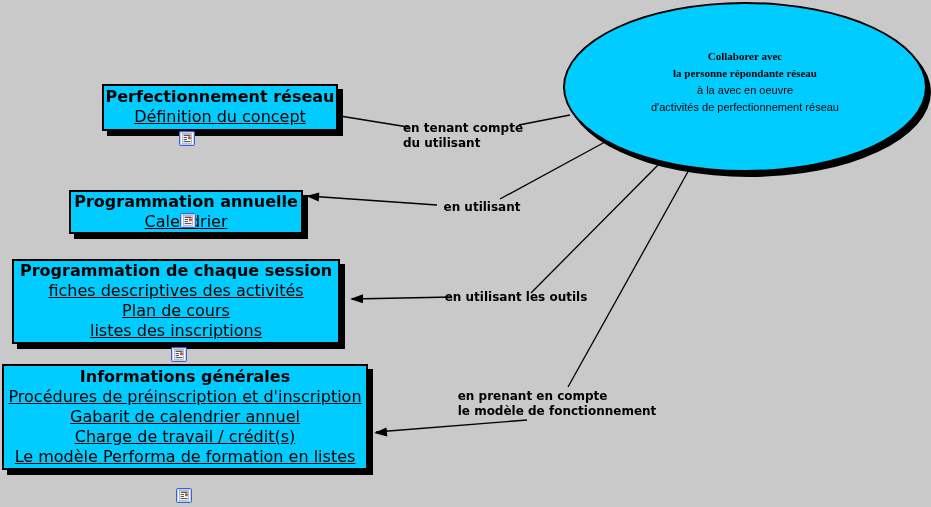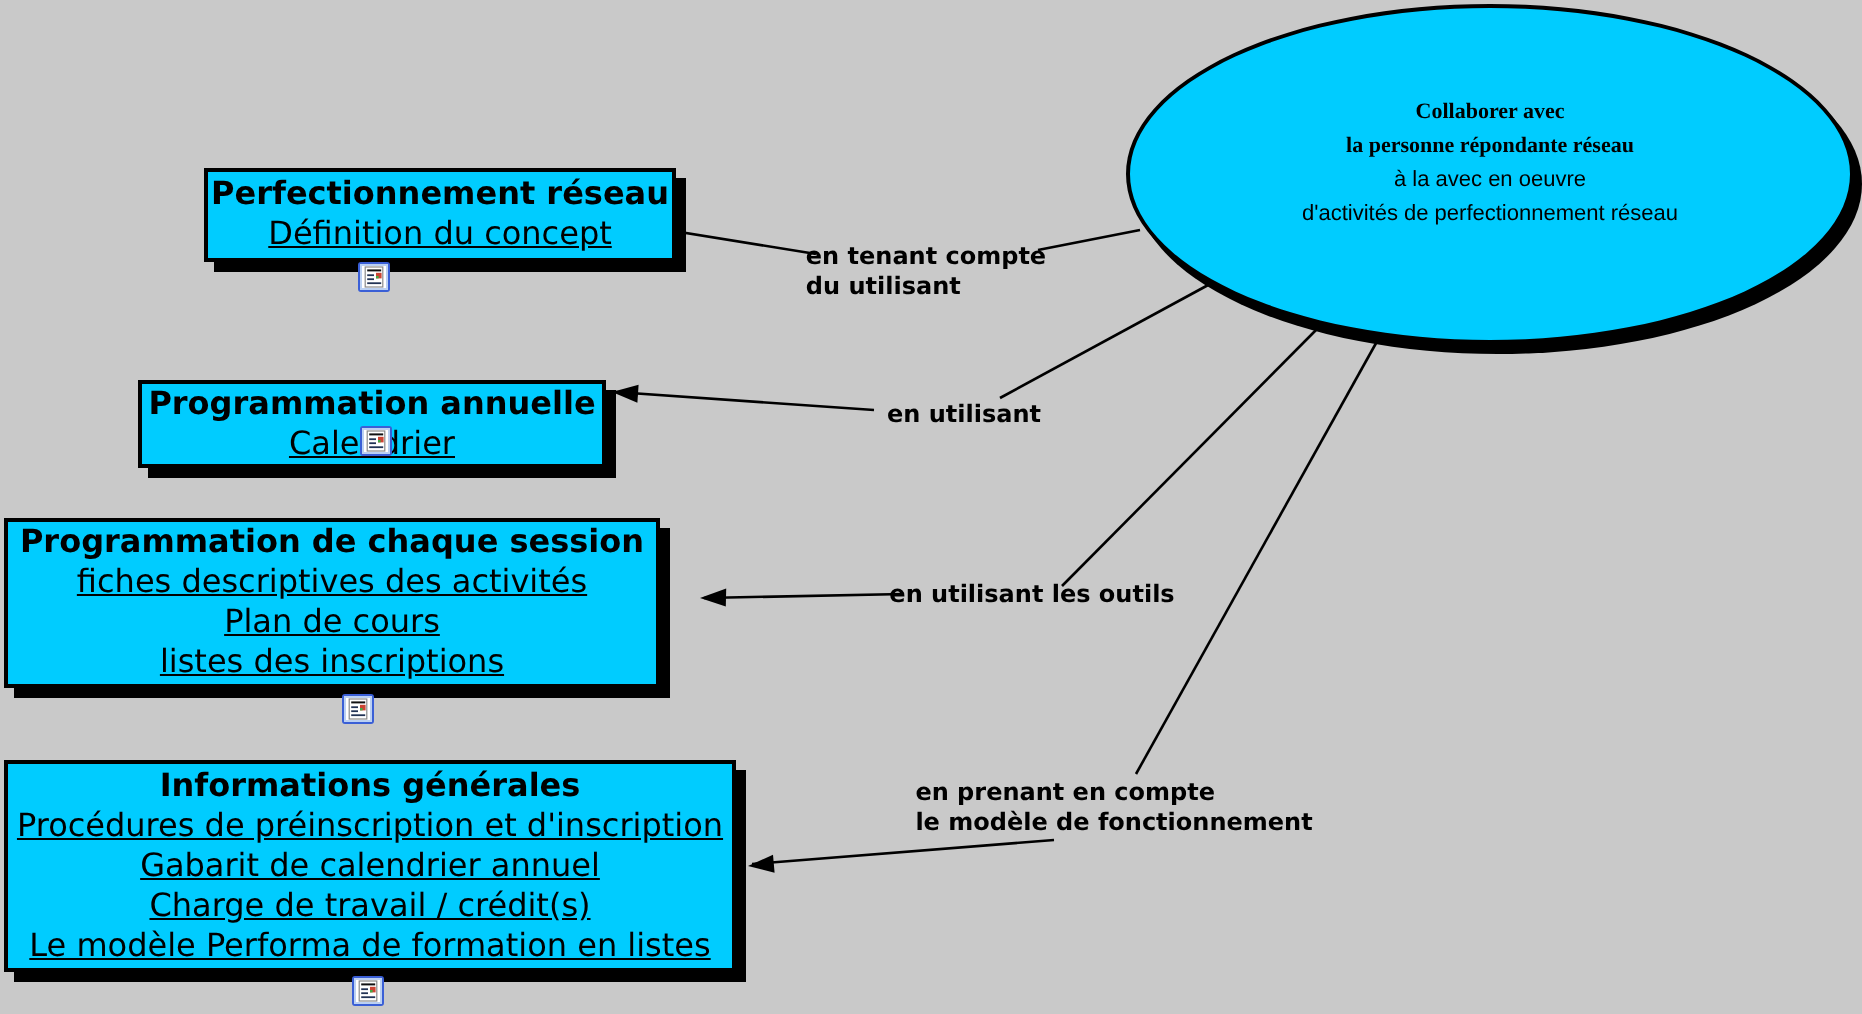--- a/index.html
+++ b/index.html
@@ -9,22 +9,22 @@
   }
   .node-box{
     position:absolute;box-sizing:border-box;
     background:#00CCFF;border:2px solid #000;box-shadow:5px 5px 0 #000;
     text-align:center;
   }
   .node-box .bx-title{font-weight:bold;font-size:16px;line-height:20px;white-space:nowrap;}
   .node-box .bx-item{font-size:16px;line-height:20px;white-space:nowrap;text-decoration:underline;}
   #box1{left:70px;top:84px;width:236px;height:47px;padding-top:1px;margin-left:32px;}
   #box2{left:69px;top:173px;width:234px;height:44px;margin-top:17px;}
-  #box3{left:2px;top:259px;width:328px;height:85px;}
-  #box4{left:2px;top:380px;width:366px;height:106px;padding-top:1px;text-align:center;}
+  #box3{left:12px;top:259px;width:328px;height:85px;}
+  #box4{left:2px;top:364px;width:366px;height:106px;padding-top:1px;text-align:center;}
   .ellipse{
     position:absolute;left:563px;top:2px;width:364px;height:170px;box-sizing:border-box;
     background:#00CCFF;border:2px solid #000;border-radius:50%;
     box-shadow:4px 5px 0 #000;
   }
   .ellipse-text{
     position:absolute;left:0;right:0;top:44px;text-align:center;
     font-family:"Liberation Sans",sans-serif;font-size:11px;line-height:17px;
   }
   .ellipse-text .b{font-weight:bold;font-family:Liberation Serif, serif;}

